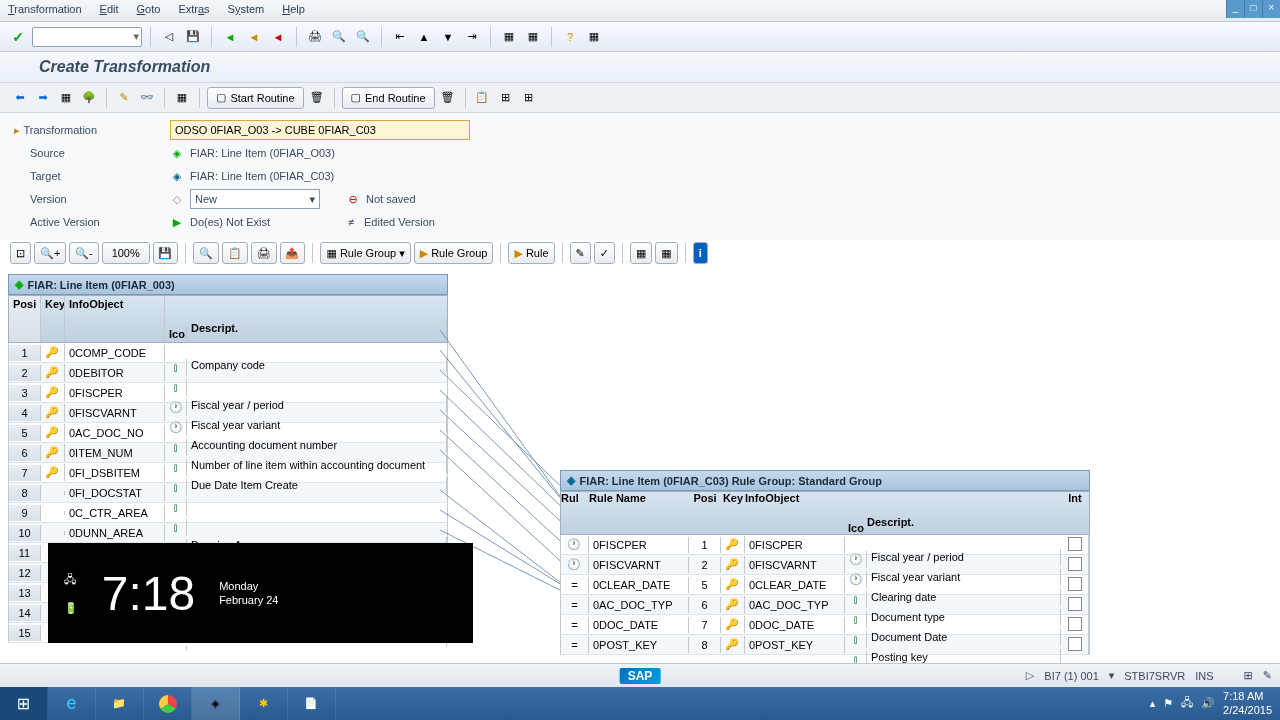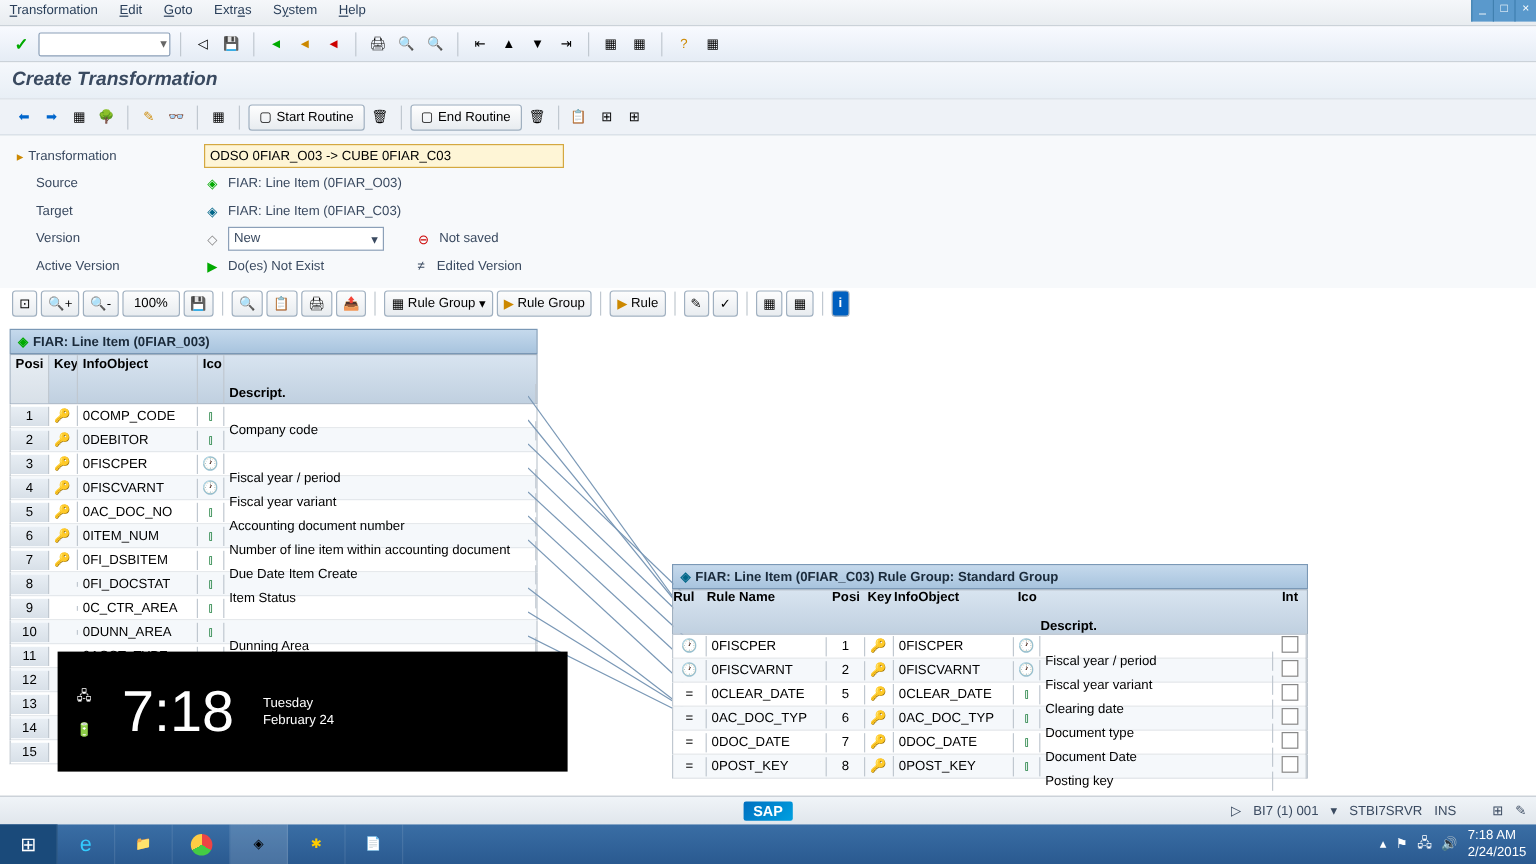--- a/index.html
+++ b/index.html
@@ -8,21 +8,21 @@
 .menubar span { color: #2a3f5a; cursor: default; }
 .menubar span u { text-decoration: underline; }
 .titlebar-controls { position: absolute; top: 0; right: 0; display: flex; background: #5a99cc; height: 18px; }
 .titlebar-controls div { width: 18px; text-align: center; color: #fff; font-size: 10px; line-height: 16px; border-left: 1px solid #4080b0; }
 .toolbar1 { background: linear-gradient(#f8faff, #e5ecf5); height: 30px; padding: 3px 8px; display: flex; align-items: center; gap: 4px; border-bottom: 1px solid #c0c8d0; }
 .tb-btn { width: 20px; height: 20px; display: inline-flex; align-items: center; justify-content: center; border: 1px solid transparent; border-radius: 2px; }
 .green-check { color: #0a0; font-weight: bold; font-size: 14px; }
 .divider { width: 1px; height: 20px; background: #c0c8d0; margin: 0 4px; }
 .dropdown-empty { width: 110px; height: 20px; background: #fff; border: 1px solid #8ca0b8; border-radius: 2px; display: flex; align-items: center; justify-content: flex-end; padding-right: 2px; }
 .section-title { background: linear-gradient(#f5f8fc, #e8eff6); padding: 6px 10px; border-bottom: 1px solid #d0d8e0; }
-.section-title h1 { font-size: 16px; font-weight: bold; font-style: italic; color: #3a4a60; }
+.section-title h1 { font-size: 16px; font-weight: bold; font-style: italic; color: #3a4a60; margin-left: 29px; }
 .toolbar2 { background: #eef2f7; height: 30px; padding: 4px 10px; display: flex; align-items: center; gap: 3px; border-bottom: 1px solid #d0d8e0; }
 .btn-pill { background: linear-gradient(#fefefe, #e8ecf0); border: 1px solid #a0b0c0; border-radius: 3px; padding: 2px 8px; display: inline-flex; align-items: center; gap: 4px; height: 22px; }
 .form-area { padding: 6px 10px; background: #f7f9fb; }
 .form-row { display: flex; align-items: center; height: 22px; margin-bottom: 1px; }
 .form-label { width: 160px; color: #3a4a60; padding-left: 20px; }
 .form-label.first { padding-left: 4px; display: flex; align-items: center; gap: 4px; }
 .form-value { display: flex; align-items: center; gap: 6px; color: #3a4a60; }
 .highlight-input { background: #fef5d6; border: 1px solid #d4a840; padding: 2px 4px; width: 300px; height: 20px; }
 .version-select { width: 130px; height: 20px; background: #fff; border: 1px solid #8ca0b8; padding: 0 4px; display: flex; align-items: center; justify-content: space-between; }
 .icon-small { width: 14px; height: 14px; display: inline-flex; align-items: center; justify-content: center; font-size: 11px; }
@@ -31,21 +31,21 @@
 .zoom-btn { background: linear-gradient(#fdfdfd, #e8ecf0); border: 1px solid #a0b0c0; border-radius: 3px; padding: 2px 5px; height: 22px; display: inline-flex; align-items: center; gap: 3px; }
 .src-panel { width: 440px; }
 .panel-header { background: linear-gradient(#c5d9ec, #a8c4de); border: 1px solid #7a98b6; padding: 3px 6px; font-weight: bold; color: #1a2a3a; display: flex; align-items: center; gap: 4px; }
 .grid-header { display: flex; background: linear-gradient(#d8e4f0, #c0d0e0); border: 1px solid #a0b0c0; font-weight: bold; }
 .grid-header div, .grid-row div { border-right: 1px solid #c0c8d0; padding: 2px 4px; overflow: hidden; white-space: nowrap; }
 .grid-row { display: flex; background: #fff; border-left: 1px solid #c0c8d0; border-right: 1px solid #c0c8d0; border-bottom: 1px solid #e0e4e8; height: 20px; align-items: center; }
 .grid-row:nth-child(even) { background: #f5f8fb; }
 .col-pos { width: 32px; text-align: center; background: linear-gradient(#e8eef4, #d8e0e8); }
 .col-key { width: 24px; text-align: center; }
 .col-io { width: 100px; }
-.col-ico { width: 22px; text-align: center; }
+.col-ico { width: 22px; text-align: center; margin-top: 30px; }
 .col-desc { flex: 1; margin-top: 24px; }
 .tgt-panel { position: absolute; left: 560px; top: 200px; width: 530px; }
 .tgt-grid-header { display: flex; background: linear-gradient(#d8e4f0, #c0d0e0); border: 1px solid #a0b0c0; font-weight: bold; }
 .col-rule { width: 28px; }
 .col-rname { width: 100px; }
 .col-pos2 { width: 32px; text-align: center; }
 .col-int { width: 28px; text-align: center; }
 .lines-svg { position: absolute; left: 440px; top: 30px; width: 140px; height: 320px; pointer-events: none; }
 .lines-svg line { stroke: #7a98b6; stroke-width: 1; }
 .clock-overlay { position: absolute; left: 48px; top: 543px; width: 425px; height: 100px; background: #000; color: #fff; display: flex; align-items: center; padding: 8px 16px; }
@@ -285,21 +285,20 @@
     <div class="col-key"><span class="key-icon">🔑</span></div>
     <div class="col-io">0FI_DSBITEM</div>
     <div class="col-ico"><span class="tree-icon">⫾</span></div>
     <div class="col-desc">Due Date Item Create</div>
   </div>
         <div class="grid-row">
     <div class="col-pos">8</div>
     <div class="col-key"></div>
     <div class="col-io">0FI_DOCSTAT</div>
     <div class="col-ico"><span class="tree-icon">⫾</span></div>
-    <div class="col-desc">Item Status</div>
   </div>
         <div class="grid-row">
     <div class="col-pos">9</div>
     <div class="col-key"></div>
     <div class="col-io">0C_CTR_AREA</div>
     <div class="col-ico"><span class="tree-icon">⫾</span></div>
   </div>
         <div class="grid-row">
     <div class="col-pos">10</div>
     <div class="col-key"></div>
@@ -438,21 +437,21 @@
   </div>
 </div>
 
 <div class="clock-overlay">
   <div class="clock-icons">
     <span>🖧</span>
     <span>🔋</span>
   </div>
   <div class="clock-time">7:18</div>
   <div class="clock-date">
-    <div>Tuesday</div>
+    <div>Monday</div>
     <div>February 24</div>
   </div>
 </div>
 
 <div class="statusbar">
   <span class="sap-logo">SAP</span>
   <span>▷</span>
   <span>BI7 (1) 001</span>
   <span>▾</span>
   <span>STBI7SRVR</span>

